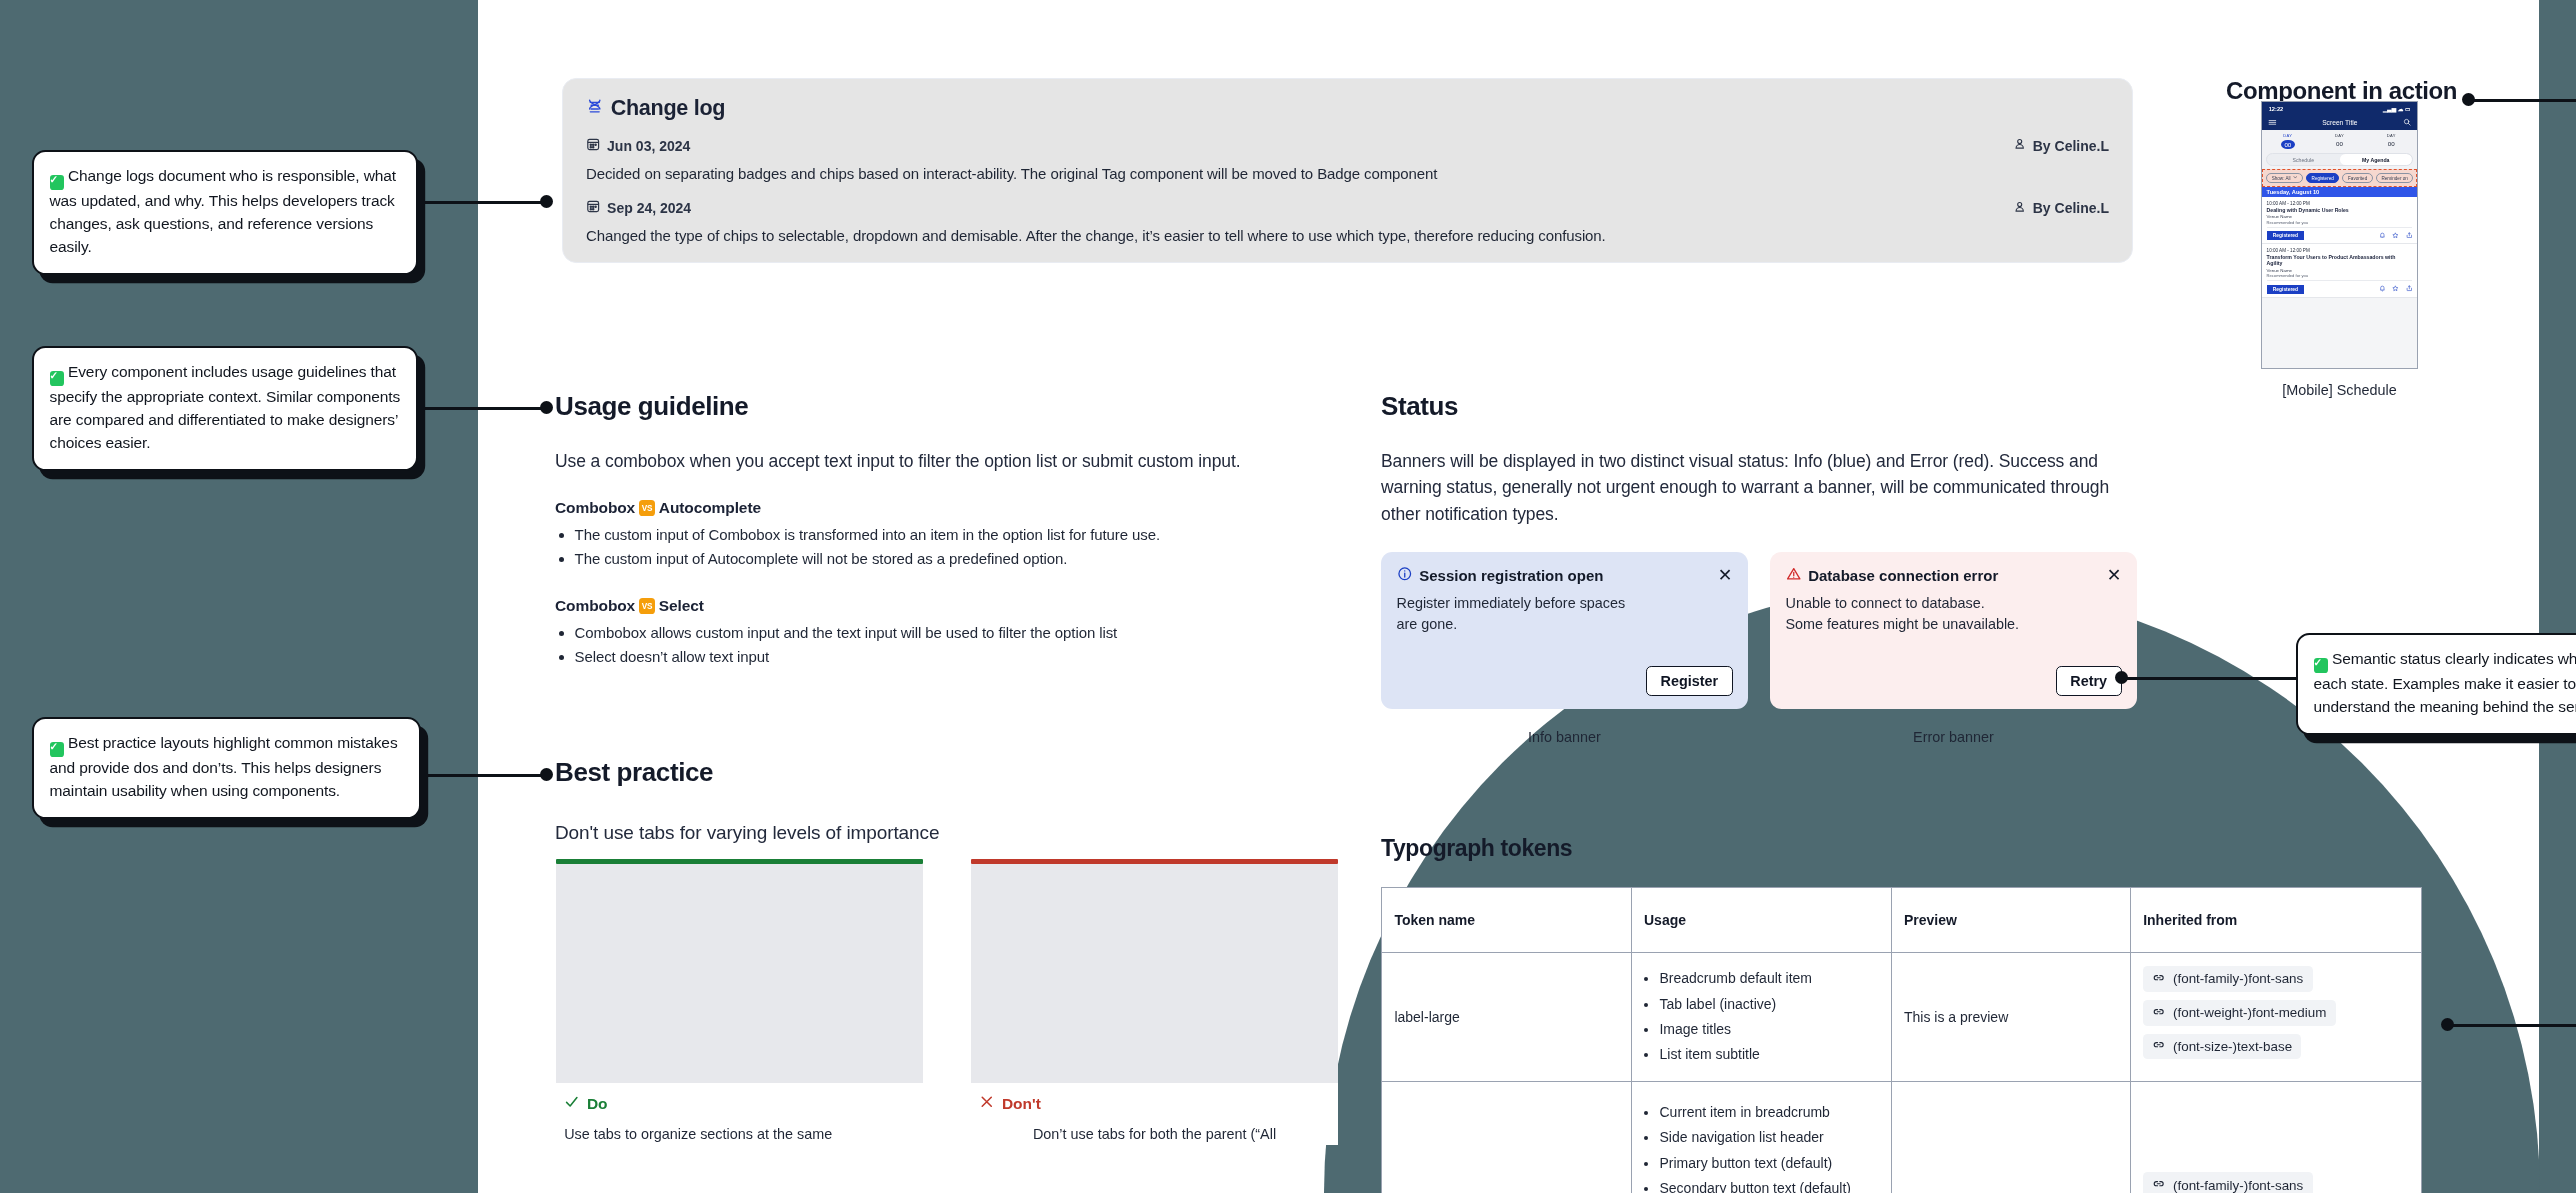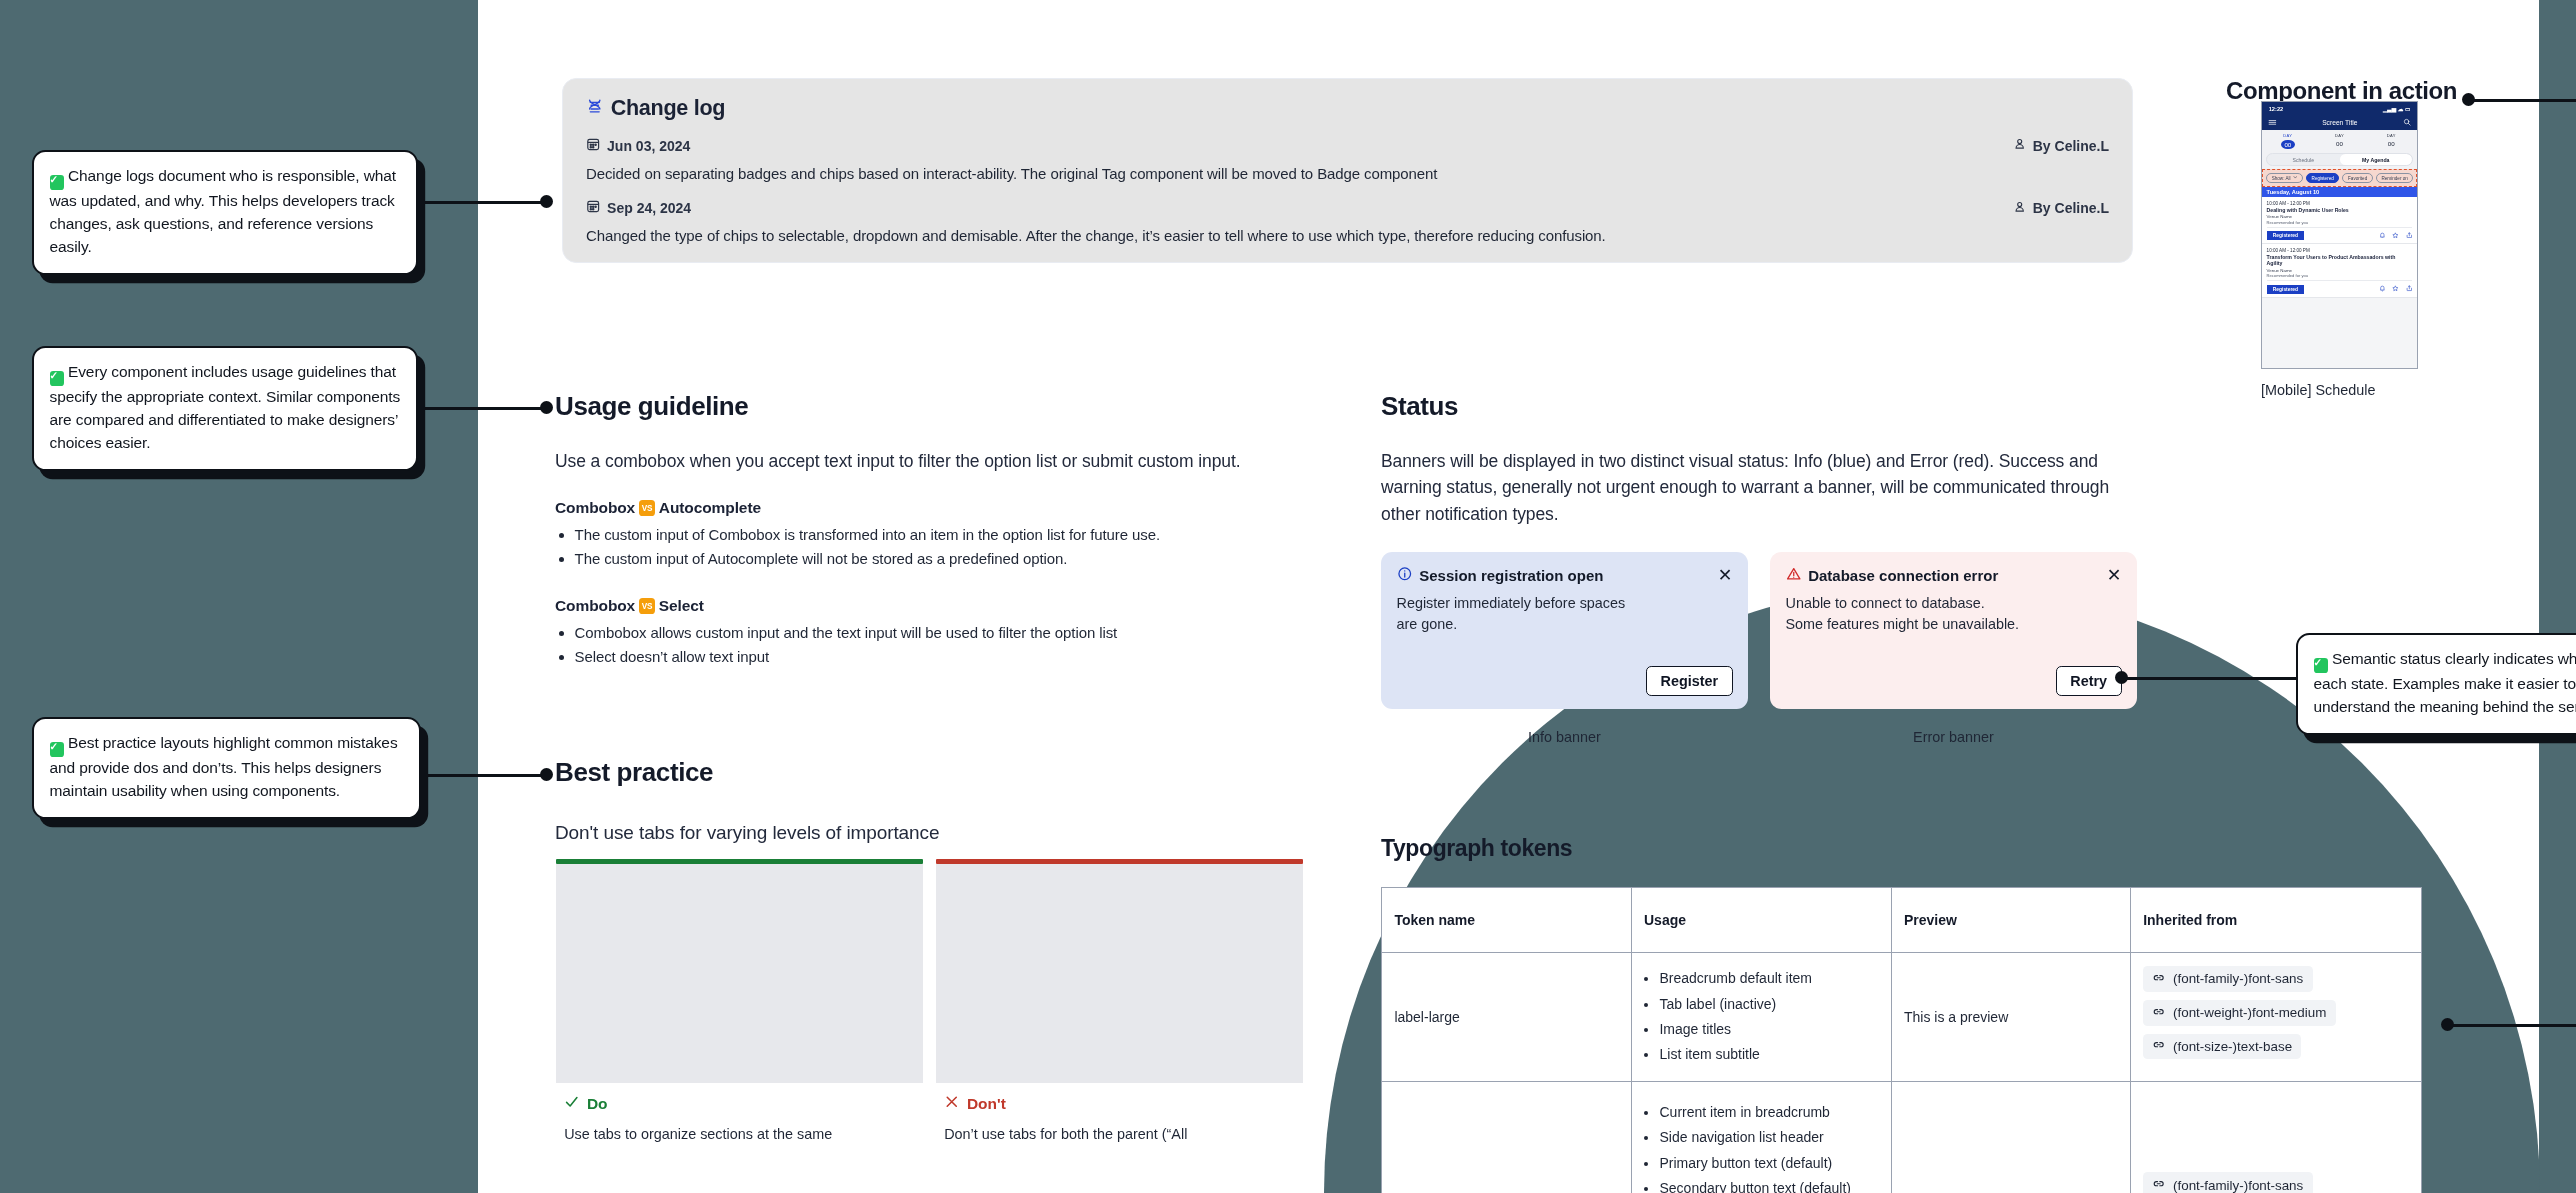--- a/index.html
+++ b/index.html
@@ -120,21 +120,21 @@
   .chip.on{background:#1b3fc4;border-color:#1b3fc4;color:#fff;}
   .ph-dayhdr{background:#2f55e8;color:#fff;font-size:5.7px;font-weight:bold;padding:2.1px 4.6px;}
   .ph-item{background:#fff;padding:3.6px 4.6px 3.1px;border-bottom:0.5px solid #e5e7eb;}
   .ph-time{font-size:4.6px;color:#252c3c;}
   .ph-name{font-size:5.2px;font-weight:bold;color:#19203a;margin-top:1px;line-height:1.25;}
   .ph-sub{font-size:4.4px;color:#3a4154;margin-top:1px;}
   .ph-rec{font-size:4.1px;color:#5a6273;margin-top:0.5px;padding-bottom:2.1px;border-bottom:0.5px solid #e9ebef;}
   .ph-actions{display:flex;align-items:center;justify-content:space-between;margin-top:3.1px;}
   .ph-reg{background:#1b3fc4;color:#fff;font-size:4.9px;font-weight:bold;padding:2.1px 6.2px;}
   .ph-icons{display:flex;gap:6.7px;color:#1b3fc4;}
-  .ph-cap{position:absolute;left:2261px;top:382px;width:157px;font-size:14.4px;color:#1f2635;}
+  .ph-cap{position:absolute;left:2261px;top:382px;width:157px;text-align:center;font-size:14.4px;color:#1f2635;}
 </style>
 </head>
 <body>
 
 <div class="bg-canvas"></div>
 <div class="bg-circle"></div>
 
 <div class="changelog">
   <div class="cl-head">
     <span class="ico">
@@ -279,21 +279,21 @@
         <svg width="15.5" height="15.5" viewBox="0 0 24 24" fill="none" stroke="#1a7f37" stroke-width="2.4" stroke-linecap="round" stroke-linejoin="round">
             <path d="M4 13l5.5 5.5L20 5.5"></path>
           </svg>
       </span>
       <span>Do</span>
     </div>
     <div class="bp-text">Use tabs to organize sections at the same</div>
   </div>
 </div>
 
-<div class="bp-card" style="left:936px;">
+<div class="bp-card" style="left:971px;text-align:center;">
   <div class="bp-topbar" style="background:#c0392b;"></div>
   <div class="bp-canvas">
     
   </div>
   <div class="bp-foot">
     <div class="bp-label dont">
       <span class="ico">
         <svg width="15.5" height="15.5" viewBox="0 0 24 24" fill="none" stroke="#c0392b" stroke-width="2.4" stroke-linecap="round">
             <path d="M5 5l14 14M19 5L5 19"></path>
           </svg>

